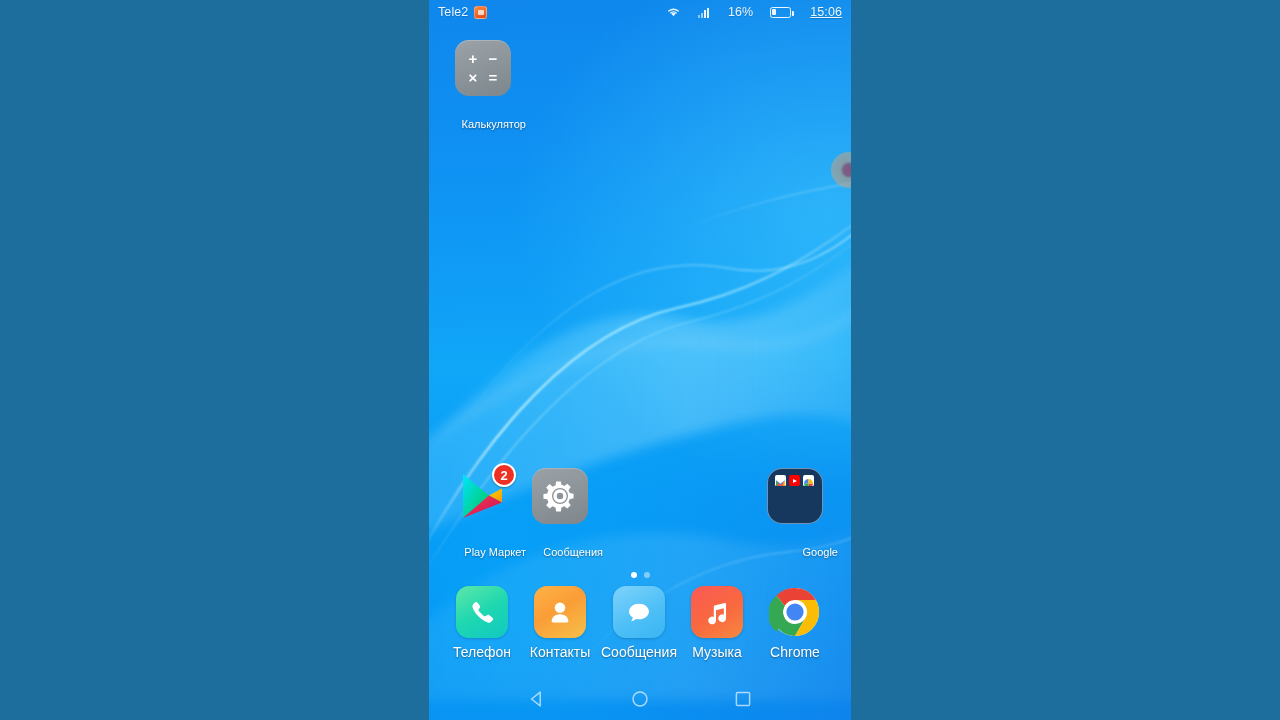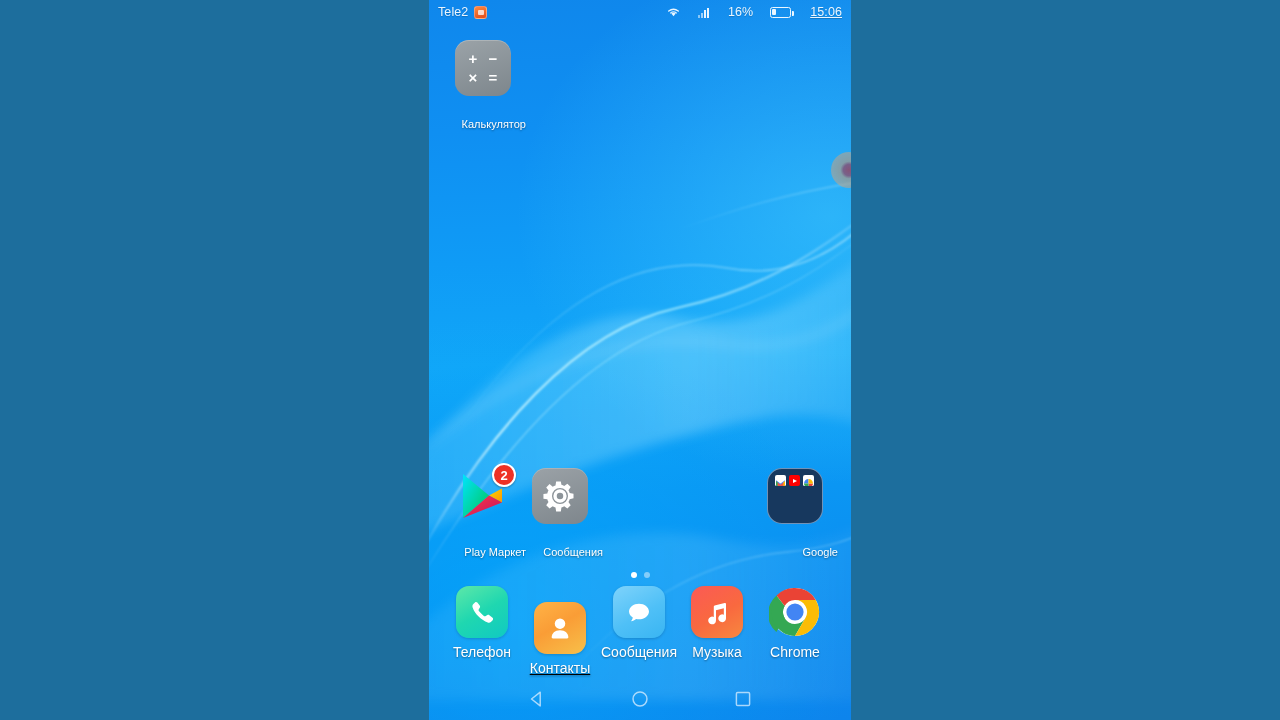--- a/index.html
+++ b/index.html
@@ -341,21 +341,21 @@
 
       <div class="dock-app" style="left:14px; top:0;">
         <div class="dock-ico ico-phone">
           <svg viewBox="0 0 32 32" width="29" height="29">
             <path fill="#fff" d="M10.3 5.1c-.7-.8-1.9-.8-2.6-.1L5.9 6.7c-1 1-1.3 2.4-.8 3.7 1.3 3.6 3.5 7 6.6 10.1s6.5 5.3 10.1 6.6c1.3.5 2.7.2 3.7-.8l1.7-1.8c.7-.7.7-1.9-.1-2.6l-3.5-3c-.6-.5-1.5-.6-2.2-.2l-2.3 1.3c-.5.3-1.1.2-1.6-.2-1-.8-2-1.7-2.9-2.6-.9-.9-1.8-1.9-2.6-2.9-.4-.5-.5-1.1-.2-1.6l1.3-2.3c.4-.7.3-1.6-.2-2.2z"></path>
           </svg>
         </div>
         <div class="dock-lbl">Телефон</div>
       </div>
 
-      <div class="dock-app" style="left:92px; top:16px;text-decoration:underline;">
+      <div class="dock-app" style="left:92px; top:0;">
         <div class="dock-ico ico-contacts">
           <svg viewBox="0 0 32 32" width="28" height="28">
             <circle cx="16" cy="11" r="6" fill="#fff"></circle>
             <path d="M16 18.5c-6 0-9.5 3.6-9.5 8.2 0 .7.6 1.3 1.3 1.3h16.4c.7 0 1.3-.6 1.3-1.3 0-4.6-3.5-8.2-9.5-8.2z" fill="#fff"></path>
           </svg>
         </div>
         <div class="dock-lbl">Контакты</div>
       </div>
 
       <div class="dock-app" style="left:249px; top:0;">

